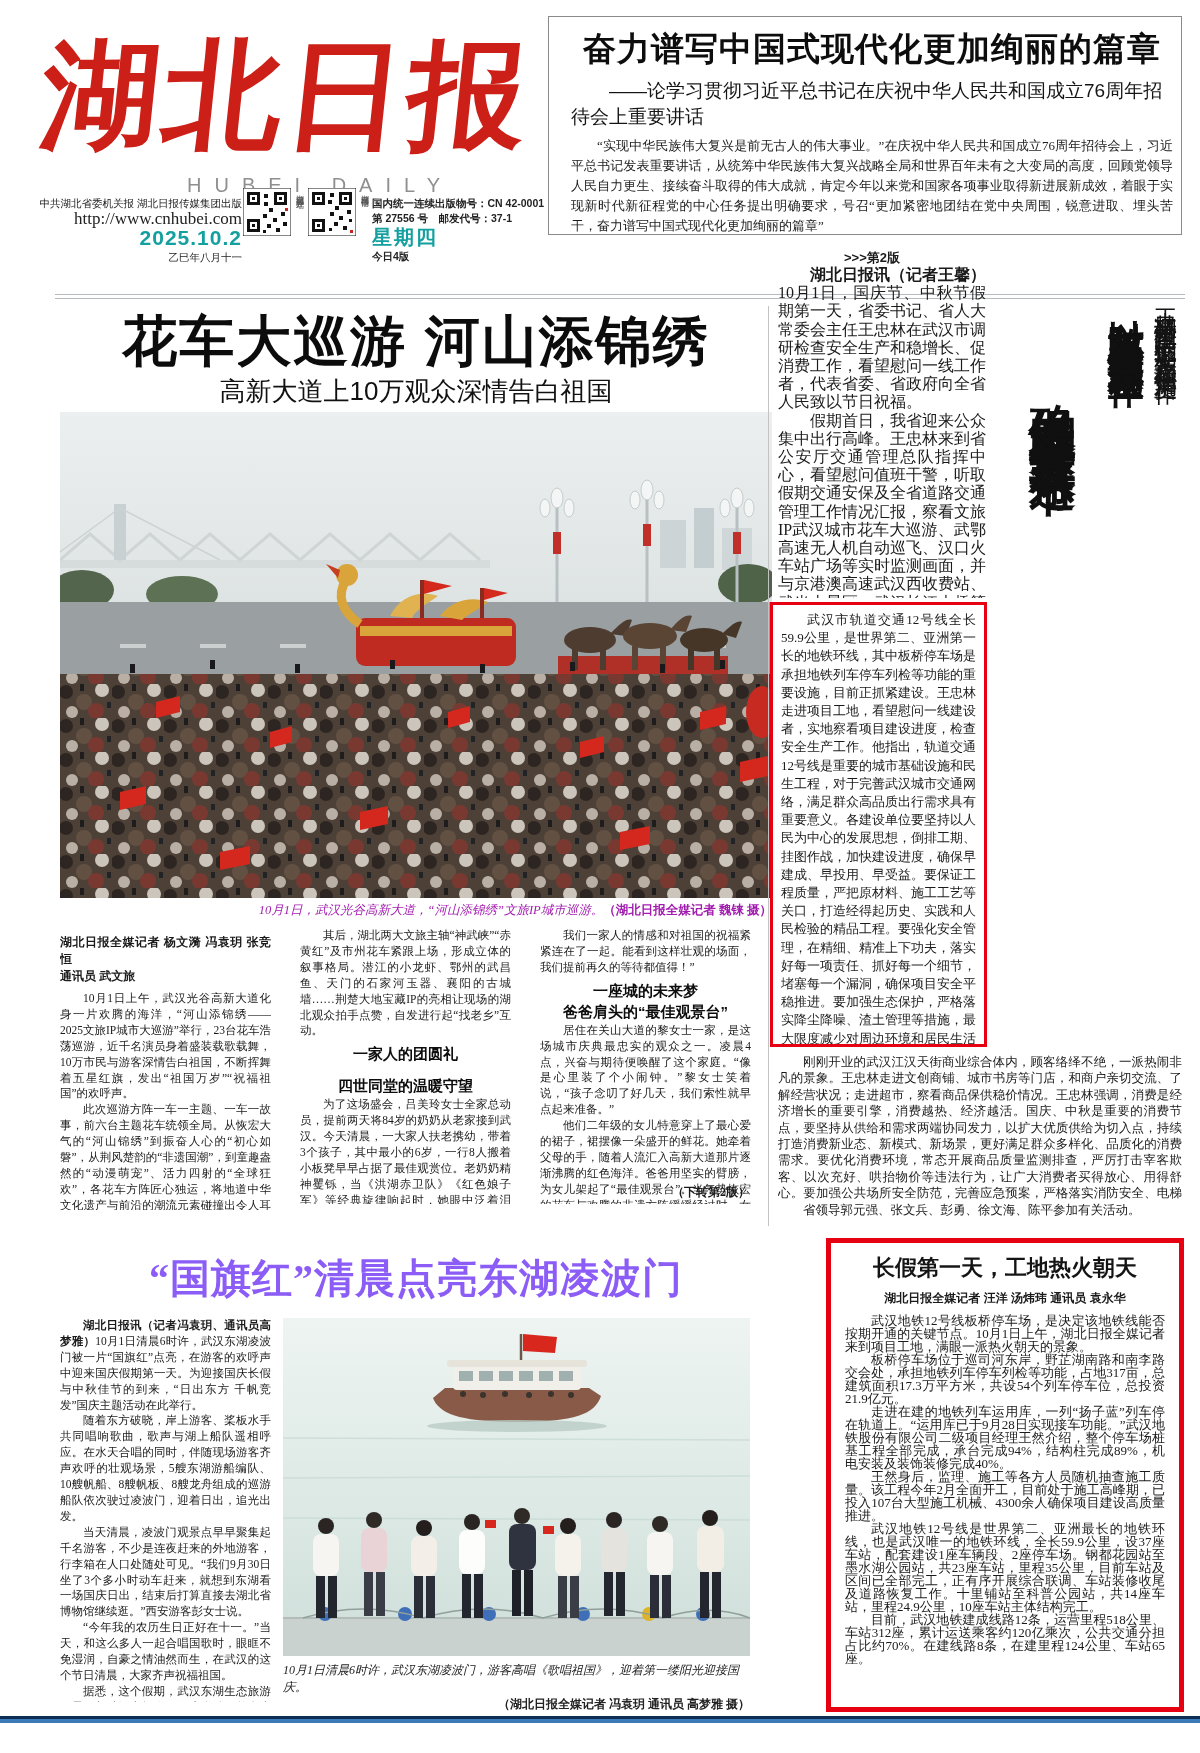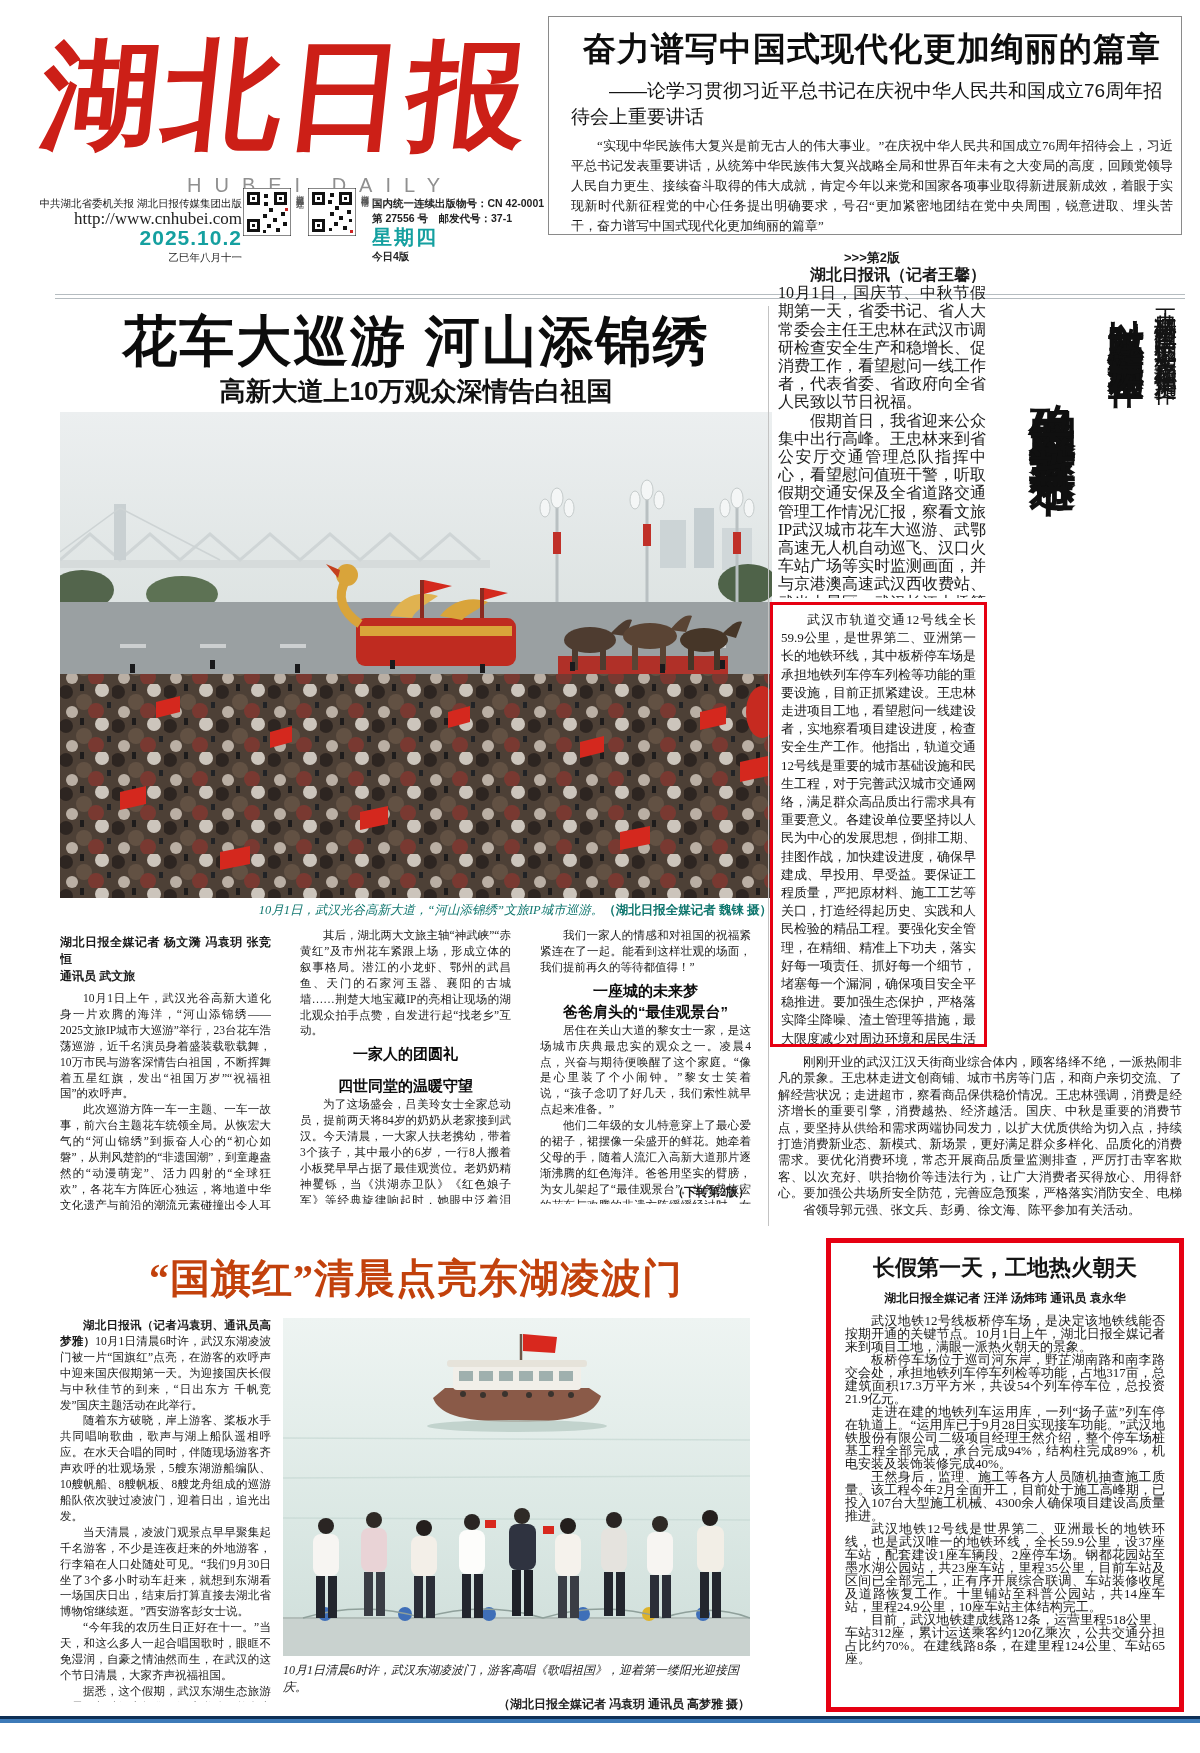--- a/index.html
+++ b/index.html
@@ -27,38 +27,38 @@
   #lead-box{left:548px;top:16px;width:634px;height:219px;border:1px solid #8a8a8a;box-sizing:border-box;
     padding:10px 8px 6px 22px;}
   #lead-title{font-size:33px;font-weight:900;text-align:center;color:#0d0d0d;letter-spacing:1px;}
   #lead-sub{font-size:19px;margin-top:6px;color:#151515;text-indent:2em;line-height:26px;}
   #lead-body{font-size:13px;line-height:20px;text-align:justify;text-indent:2em;margin-top:6px;color:#1c1c1c;}
   #lead-jump{font-size:13px;font-weight:bold;text-align:center;margin-top:3px;}
   #rule-top{left:55px;top:294px;width:1130px;height:3px;border-top:1px solid #b5bcc0;border-bottom:1px solid #b5bcc0;}
   
   #main-headline{left:60px;top:305px;width:712px;text-align:center;font-size:55px;font-weight:900;
     letter-spacing:2px;color:#0c0c0c;}
-  #main-subhead{left:60px;top:374px;width:712px;text-align:center;font-size:26px;font-weight:700;color:#111;}
+  #main-subhead{left:60px;top:374px;width:712px;text-align:center;font-size:26px;font-weight:400;color:#111;}
   #main-photo{left:60px;top:412px;width:712px;height:486px;}
-  #main-caption{left:60px;top:902px;width:712px;font-size:12.5px;text-align:right;color:#0f766e;font-style:italic;}
+  #main-caption{left:60px;top:902px;width:712px;font-size:12.5px;text-align:right;color:#a21caf;font-style:italic;}
   #main-caption b{font-style:normal;}
   .newscol{font-size:11.5px;line-height:15.9px;overflow:hidden;}
   .newscol p{margin:0;text-indent:2em;text-align:justify;}
   #col1{left:60px;top:928px;width:211px;height:276px;margin-top:6px;}
   #col2{left:300px;top:928px;width:211px;height:276px;}
   #col3{left:540px;top:928px;width:211px;height:276px;}
   .byline{font-family:"Liberation Sans", sans-serif;font-weight:bold;font-size:12px;line-height:17px;
     text-align:center;text-indent:0 !important;margin-bottom:6px !important;}
   .colsub{font-family:"Liberation Sans", sans-serif;font-weight:800;font-size:15px;line-height:20px;
     text-align:center;margin:5px 0 1px 0;color:#0d0d0d;}
   #col3-jump{left:590px;top:1184px;width:160px;text-align:right;font-size:12px;font-weight:bold;}
   
   #lake-kicker{left:60px;top:1222px;width:712px;text-align:center;font-size:23px;font-weight:600;color:#161616;}
   #lake-headline{left:60px;top:1251px;width:712px;text-align:center;font-size:40px;font-weight:900;
-    font-family:"Liberation Serif", serif;color:#c2410c;letter-spacing:1px;}
+    font-family:"Liberation Serif", serif;color:#8b5cf6;letter-spacing:1px;}
   #lake-col{left:60px;top:1318px;width:211px;height:384px;}
   #lake-photo{left:283px;top:1318px;width:467px;height:338px;}
   #lake-cap{left:283px;top:1662px;width:467px;font-size:12px;line-height:17px;font-style:italic;color:#222;}
   #lake-cap .credit{display:block;text-align:right;font-weight:bold;font-style:normal;}
   
   #vsep{left:768px;top:306px;width:1px;height:920px;background:#c3c3c3;}
   #rs-col{left:778px;top:266px;width:208px;height:332px;}
   #rs-col,.rs-text{font-size:13px;line-height:18.2px;}
   #rs-col p,#rs-box p,#rs-wide p{margin:0;text-indent:2em;text-align:justify;}
   #rs-box{left:770px;top:602px;width:217px;height:445px;border:3px solid #e60012;box-sizing:border-box;

